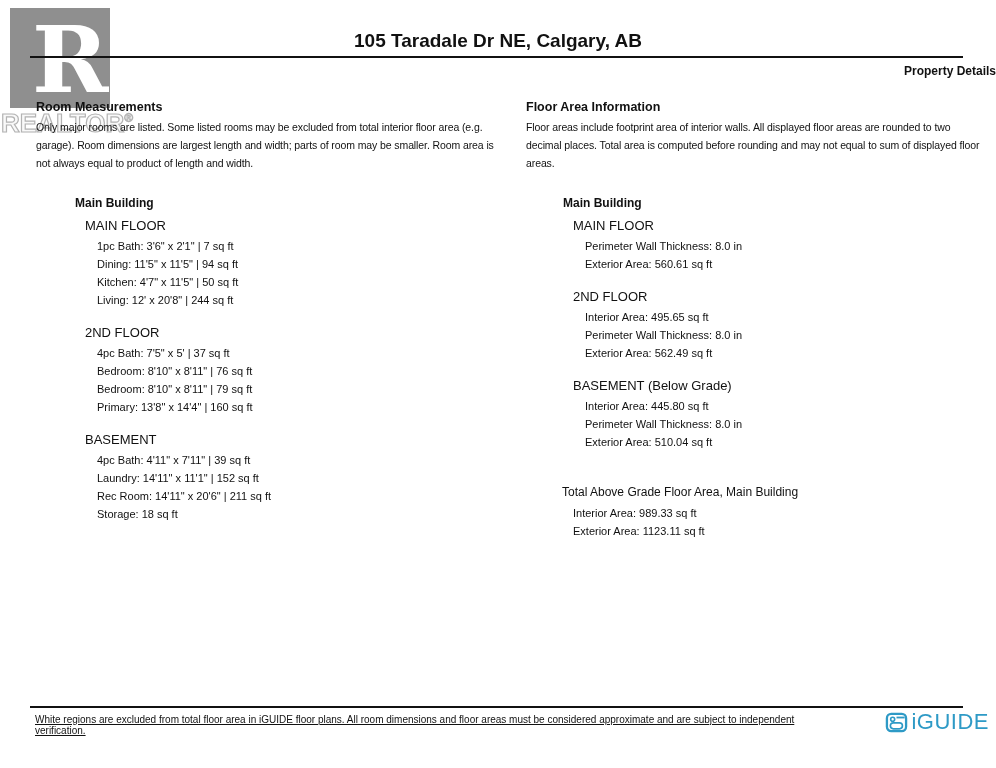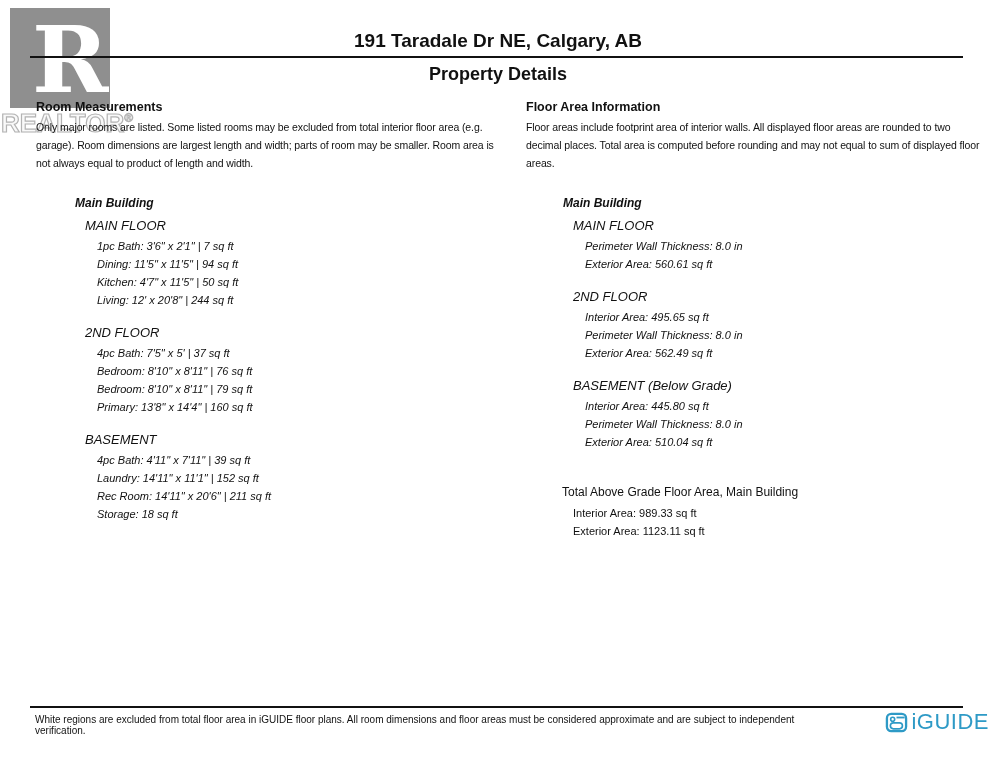--- a/index.html
+++ b/index.html
@@ -32,50 +32,50 @@
   
   .title{
     position:absolute;left:0;top:30px;width:996px;text-align:center;
     font-size:19px;font-weight:bold;z-index:2;
   }
   .rule-top{
     position:absolute;left:30px;top:56px;width:933px;height:2px;
     background:#111;z-index:2;
   }
   .subtitle{
-    position:absolute;left:0;top:64px;width:996px;text-align:center;
-    font-size:18px;font-weight:bold;z-index:2;
+    position:absolute;left:0;top:64px;width:996px;text-align:right;
+    font-size:12px;font-weight:bold;z-index:2;
   }
   
   .col{position:absolute;top:100px;z-index:2;}
   .col-left{left:36px;width:458px;}
   .col-right{left:511px;width:458px;margin-left:15px;}
   .sec-heading{font-size:12.5px;font-weight:bold;margin:0 0 4px 0;}
   .sec-desc{
     font-size:10.5px;line-height:18px;letter-spacing:-0.1px;margin:0;
   }
-  .building{margin-top:24px;font-style:italic;}
+  .building{margin-top:24px;}
   .col-left .building{margin-left:39px;}
   .col-right .building{margin-left:37px;}
   .building-name{font-size:12px;font-weight:bold;}
   .floor-block{margin-top:8px;margin-left:10px;}
   .floor-block + .floor-block{margin-top:16px;}
   .floor-name{font-size:13px;}
   .room-list{margin:4px 0 0 12px;font-size:11px;line-height:18px;}
   .total-block{margin-top:34px;margin-left:36px;}
   .total-heading{font-size:12px;font-weight:normal;}
   .total-lines{margin:5px 0 0 11px;font-size:11px;line-height:18px;}
   
   .rule-bottom{
     position:absolute;left:30px;top:706px;width:933px;height:2px;
     background:#111;z-index:2;
   }
   .footer-text{
     position:absolute;left:35px;top:714px;width:800px;
-    font-size:10px;z-index:2;
+    font-size:10px;z-index:2;text-decoration:underline;
   }
   .iguide{
     position:absolute;right:7px;top:710px;z-index:2;
     display:flex;align-items:center;gap:3px;
     color:#2E9AC6;
   }
   .iguide-text{
     font-size:22px;letter-spacing:0.5px;line-height:24px;
   }
 </style>
@@ -84,21 +84,21 @@
 
 <div class="page">
 
   <div class="wm">
     <div class="wm-square">
       <div class="wm-letter">R</div>
     </div>
     <div class="wm-label"><span>REALTOR</span><span class="wm-reg">®</span></div>
   </div>
 
-  <div class="title">191 Taradale Dr NE, Calgary, AB</div>
+  <div class="title">105 Taradale Dr NE, Calgary, AB</div>
   <div class="rule-top"></div>
   <div class="subtitle">Property Details</div>
 
   <div class="col col-left">
     <h2 class="sec-heading">Room Measurements</h2>
     <p class="sec-desc">Only major rooms are listed. Some listed rooms may be excluded from total interior floor area (e.g. garage). Room dimensions are largest length and width; parts of room may be smaller. Room area is not always equal to product of length and width.</p>
 
     <div class="building">
       <div class="building-name">Main Building</div>
 

